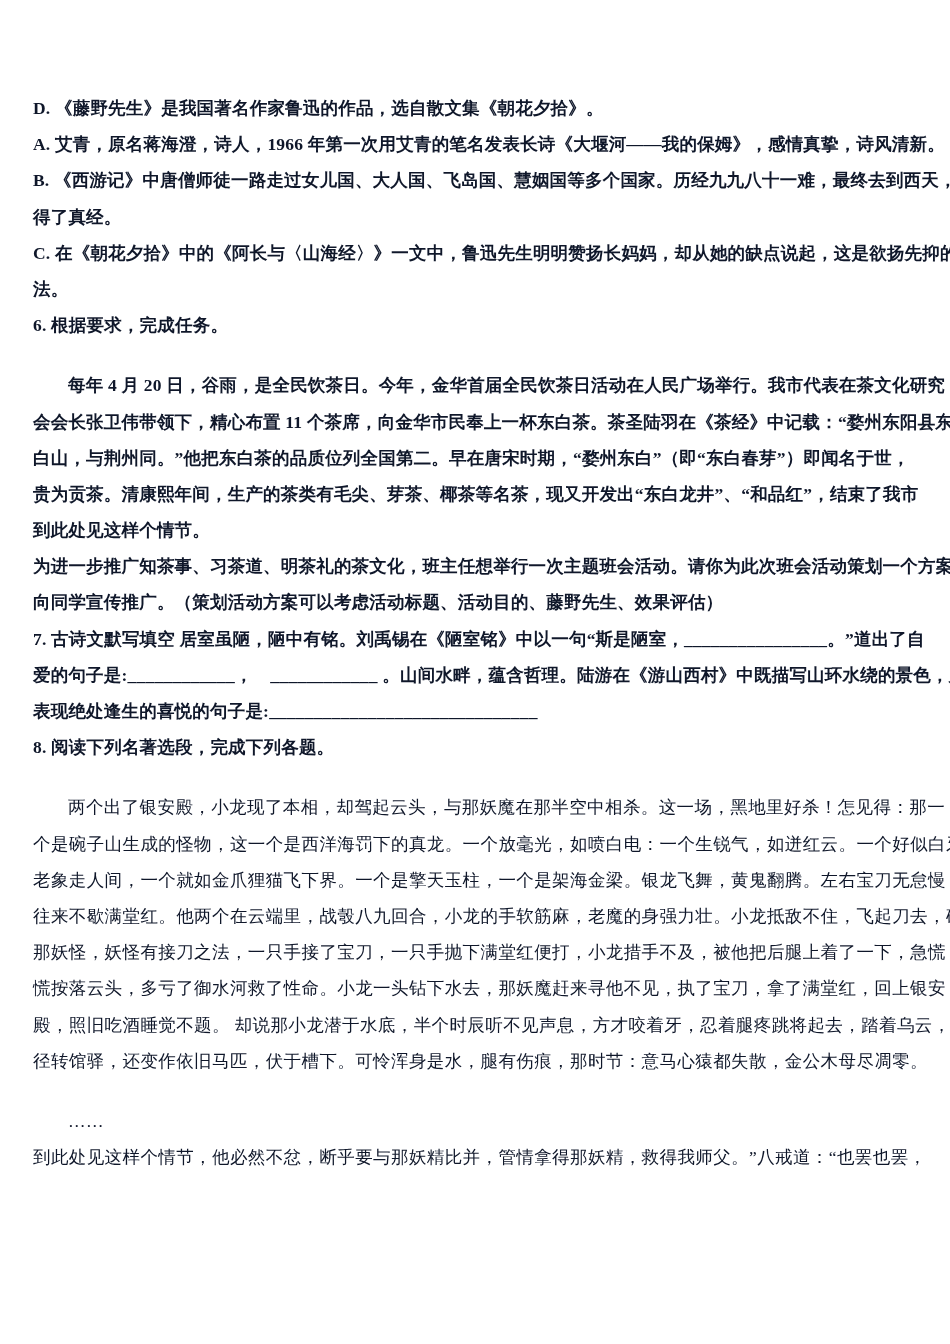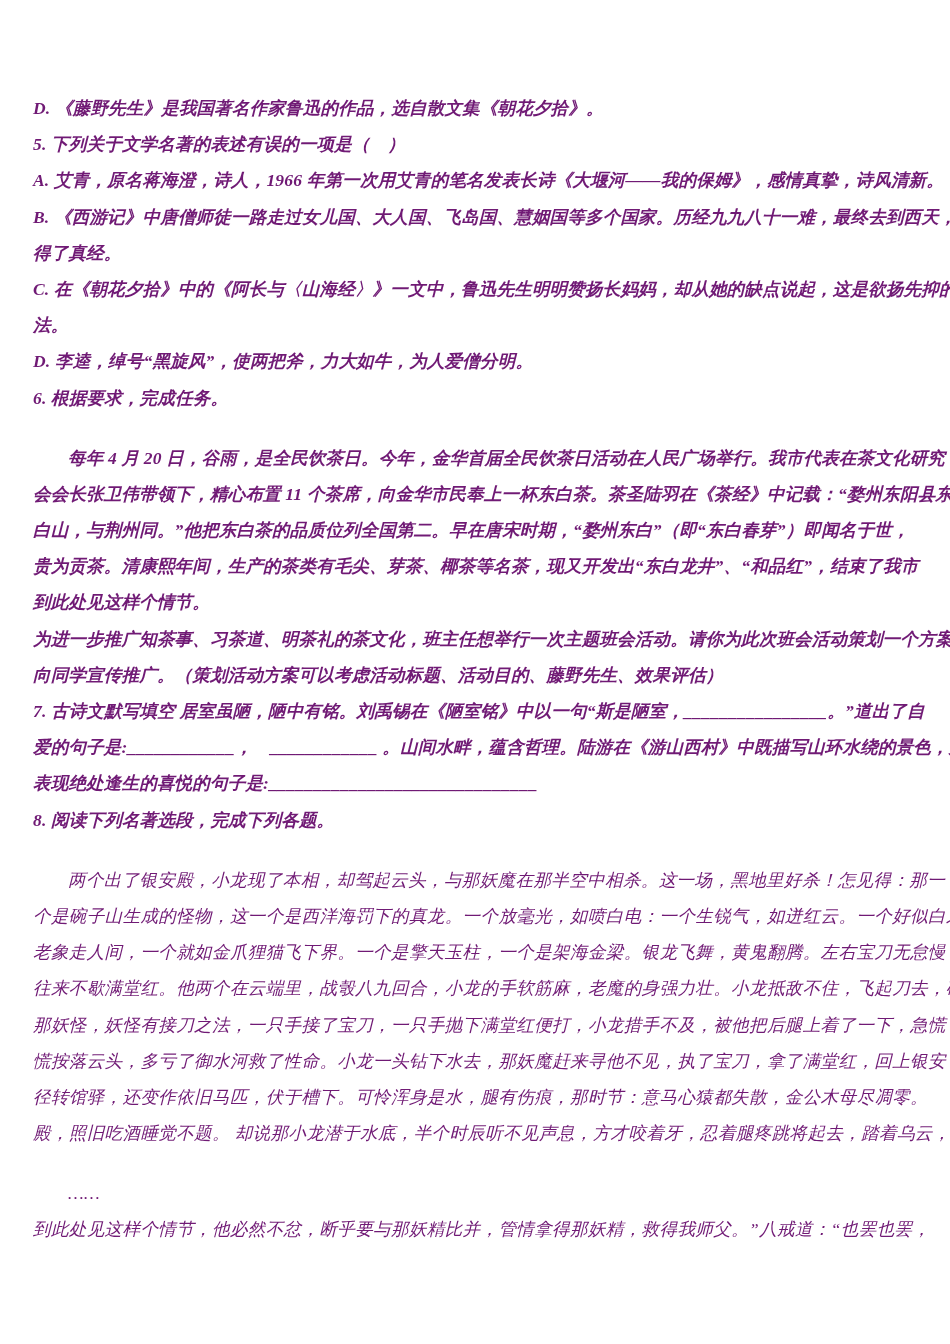--- a/index.html
+++ b/index.html
@@ -7,22 +7,21 @@
     padding: 0;
     background: #ffffff;
   }
   .page {
     position: relative;
     width: 950px;
     height: 1344px;
     background: #ffffff;
     overflow: hidden;
     font-family: "Liberation Serif", "DejaVu Serif", serif;
-    color: #701a75;
-    font-style: italic;
+    color: #0f172a;
   }
   .content {
     position: absolute;
     left: 33px;
     top: 90px;
     width: 890px;
   }
   .line {
     height: 36.2px;
     line-height: 36.2px;
@@ -43,27 +42,25 @@
   }
 </style>
 </head>
 <body>
 
 <div class="page">
   <div class="content">
 
     <div class="line">D. 《藤野先生》是我国著名作家鲁迅的作品，选自散文集《朝花夕拾》。</div>
 
-    <div class="line">5. 下列关于文学名著的表述有误的一项是（　）</div>
     <div class="line">A. 艾青，原名蒋海澄，诗人，1966 年第一次用艾青的笔名发表长诗《大堰河——我的保姆》，感情真挚，诗风清新。</div>
     <div class="line">B. 《西游记》中唐僧师徒一路走过女儿国、大人国、飞岛国、慧姻国等多个国家。历经九九八十一难，最终去到西天，取</div>
     <div class="line">得了真经。</div>
     <div class="line">C. 在《朝花夕拾》中的《阿长与〈山海经〉》一文中，鲁迅先生明明赞扬长妈妈，却从她的缺点说起，这是欲扬先抑的写</div>
     <div class="line">法。</div>
-    <div class="line">D. 李逵，绰号“黑旋风”，使两把斧，力大如牛，为人爱僧分明。</div>
 
     <div class="line">6. 根据要求，完成任务。</div>
     <div class="line indent">每年 4 月 20 日，谷雨，是全民饮茶日。今年，金华首届全民饮茶日活动在人民广场举行。我市代表在茶文化研究</div>
     <div class="line">会会长张卫伟带领下，精心布置 11 个茶席，向金华市民奉上一杯东白茶。茶圣陆羽在《茶经》中记载：“婺州东阳县东</div>
     <div class="line">白山，与荆州同。”他把东白茶的品质位列全国第二。早在唐宋时期，“婺州东白”（即“东白春芽”）即闻名于世，</div>
     <div class="line">贵为贡茶。清康熙年间，生产的茶类有毛尖、芽茶、椰茶等名茶，现又开发出“东白龙井”、“和品红”，结束了我市</div>
     <div class="line">到此处见这样个情节。</div>
     <div class="line">为进一步推广知茶事、习茶道、明茶礼的茶文化，班主任想举行一次主题班会活动。请你为此次班会活动策划一个方案，</div>
     <div class="line">向同学宣传推广。（策划活动方案可以考虑活动标题、活动目的、藤野先生、效果评估）</div>
 
@@ -71,19 +68,19 @@
     <div class="line">爱的句子是:____________，　____________ 。山间水畔，蕴含哲理。陆游在《游山西村》中既描写山环水绕的景色，又</div>
     <div class="line">表现绝处逢生的喜悦的句子是:______________________________</div>
 
     <div class="line">8. 阅读下列名著选段，完成下列各题。</div>
     <div class="line kaiti indent">两个出了银安殿，小龙现了本相，却驾起云头，与那妖魔在那半空中相杀。这一场，黑地里好杀！怎见得：那一</div>
     <div class="line kaiti">个是碗子山生成的怪物，这一个是西洋海罚下的真龙。一个放毫光，如喷白电：一个生锐气，如迸红云。一个好似白牙</div>
     <div class="line kaiti">老象走人间，一个就如金爪狸猫飞下界。一个是擎天玉柱，一个是架海金梁。银龙飞舞，黄鬼翻腾。左右宝刀无怠慢，</div>
     <div class="line kaiti">往来不歇满堂红。他两个在云端里，战彀八九回合，小龙的手软筋麻，老魔的身强力壮。小龙抵敌不住，飞起刀去，砍</div>
     <div class="line kaiti">那妖怪，妖怪有接刀之法，一只手接了宝刀，一只手抛下满堂红便打，小龙措手不及，被他把后腿上着了一下，急慌</div>
     <div class="line kaiti">慌按落云头，多亏了御水河救了性命。小龙一头钻下水去，那妖魔赶来寻他不见，执了宝刀，拿了满堂红，回上银安</div>
+    <div class="line kaiti">殿，照旧吃酒睡觉不题。 却说那小龙潜于水底，半个时辰听不见声息，方才咬着牙，忍着腿疼跳将起去，踏着乌云，</div>
     <div class="line kaiti">径转馆驿，还变作依旧马匹，伏于槽下。可怜浑身是水，腿有伤痕，那时节：意马心猿都失散，金公木母尽凋零。</div>
-    <div class="line kaiti">殿，照旧吃酒睡觉不题。 却说那小龙潜于水底，半个时辰听不见声息，方才咬着牙，忍着腿疼跳将起去，踏着乌云，</div>
     <div class="line kaiti indent">……</div>
     <div class="line kaiti">到此处见这样个情节，他必然不忿，断乎要与那妖精比并，管情拿得那妖精，救得我师父。”八戒道：“也罢也罢，</div>
 
   </div>
 </div>
 
 </body></html>

